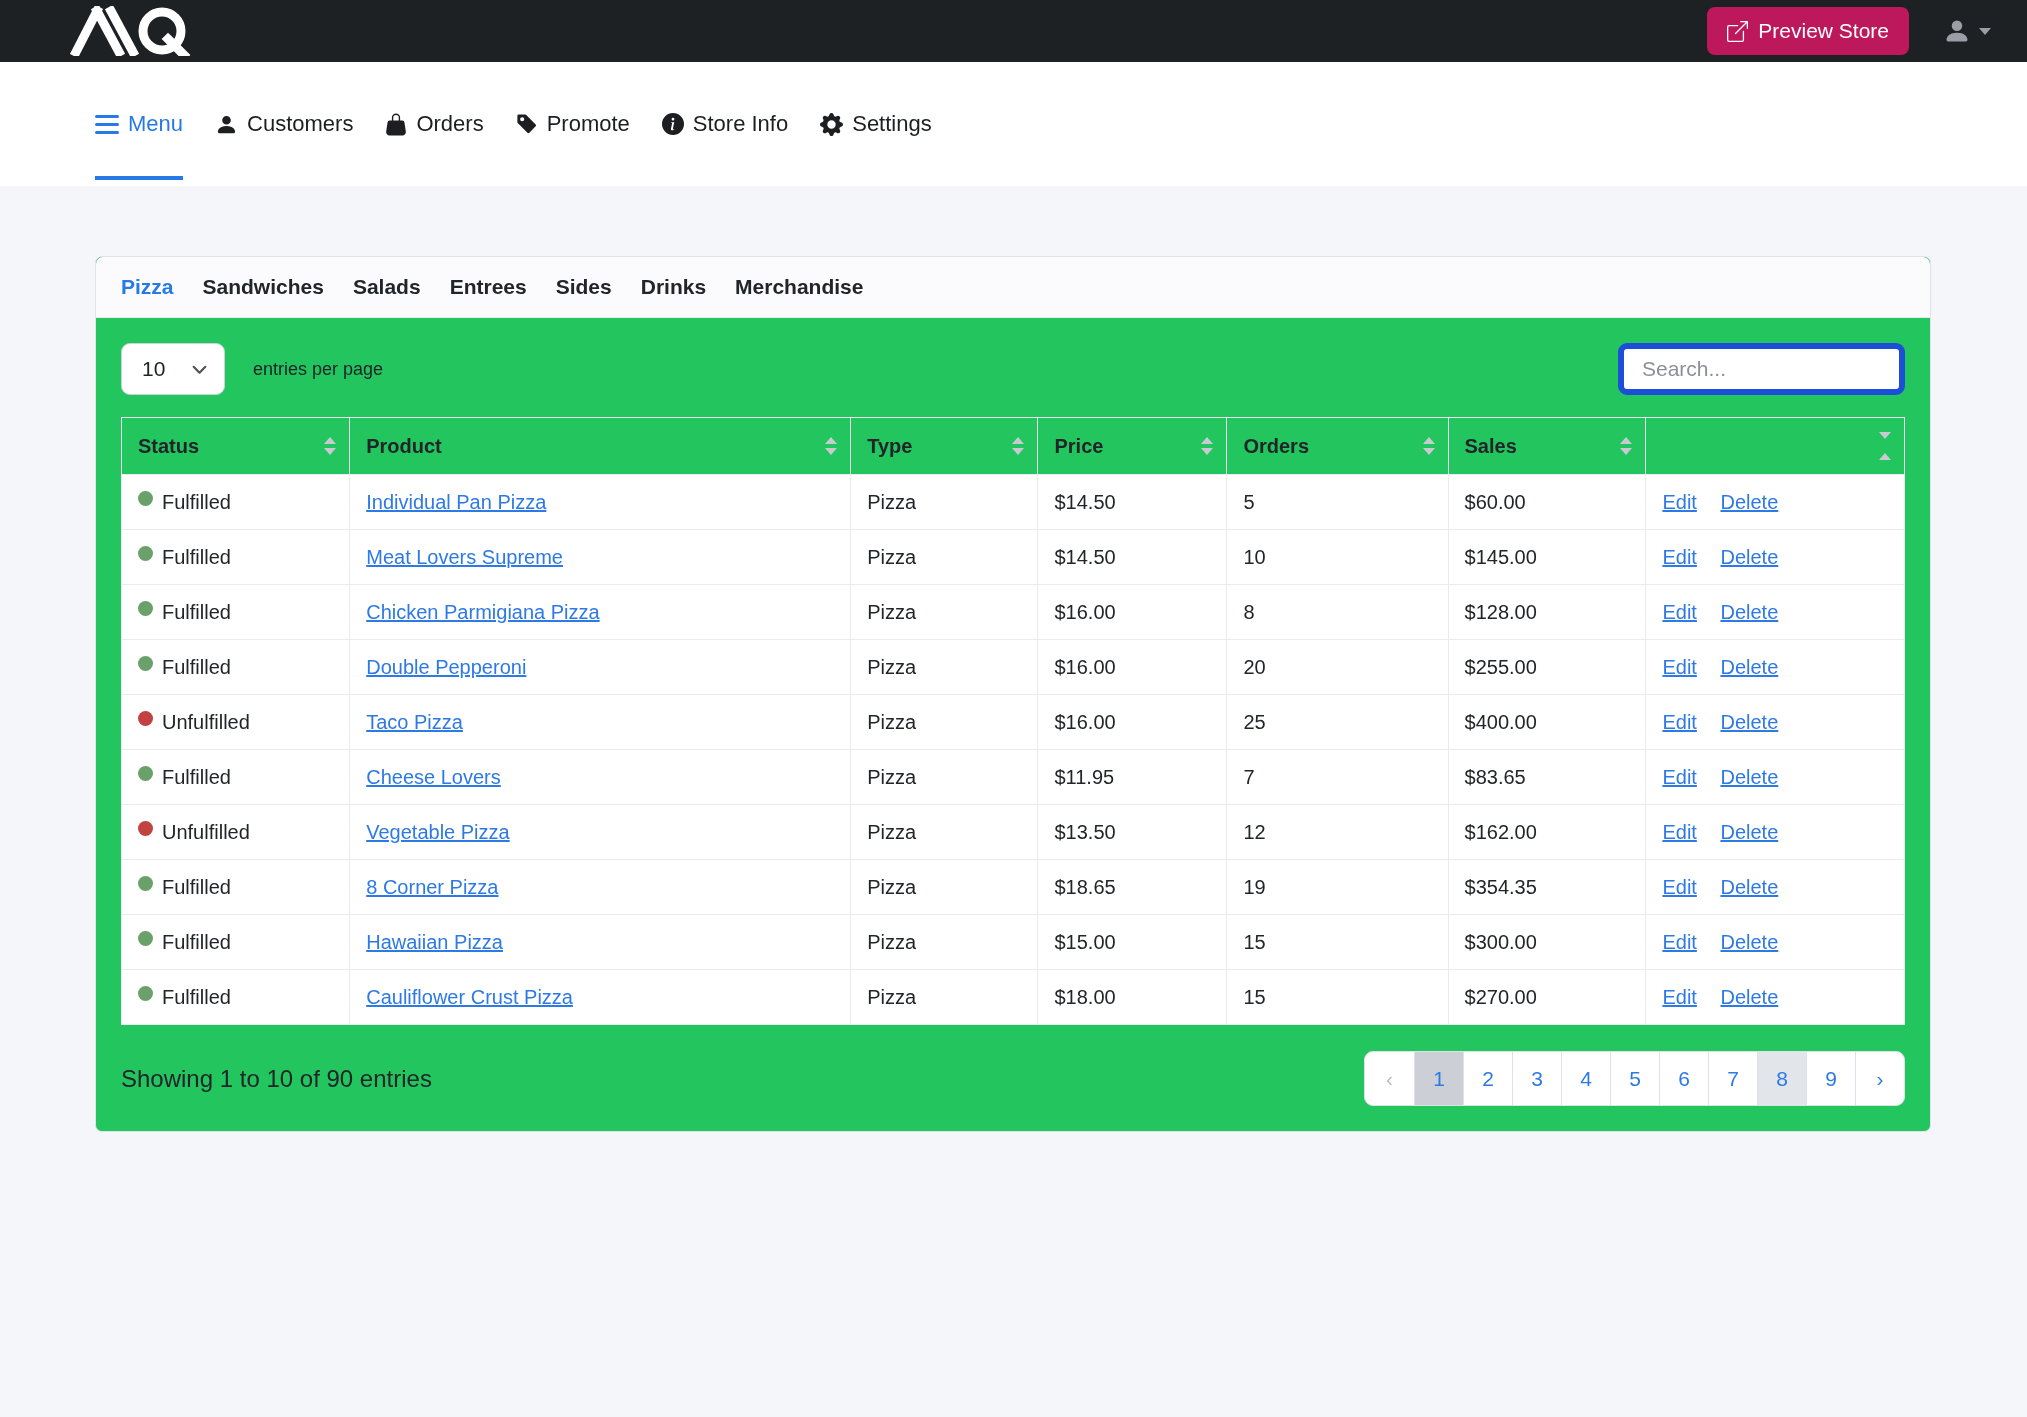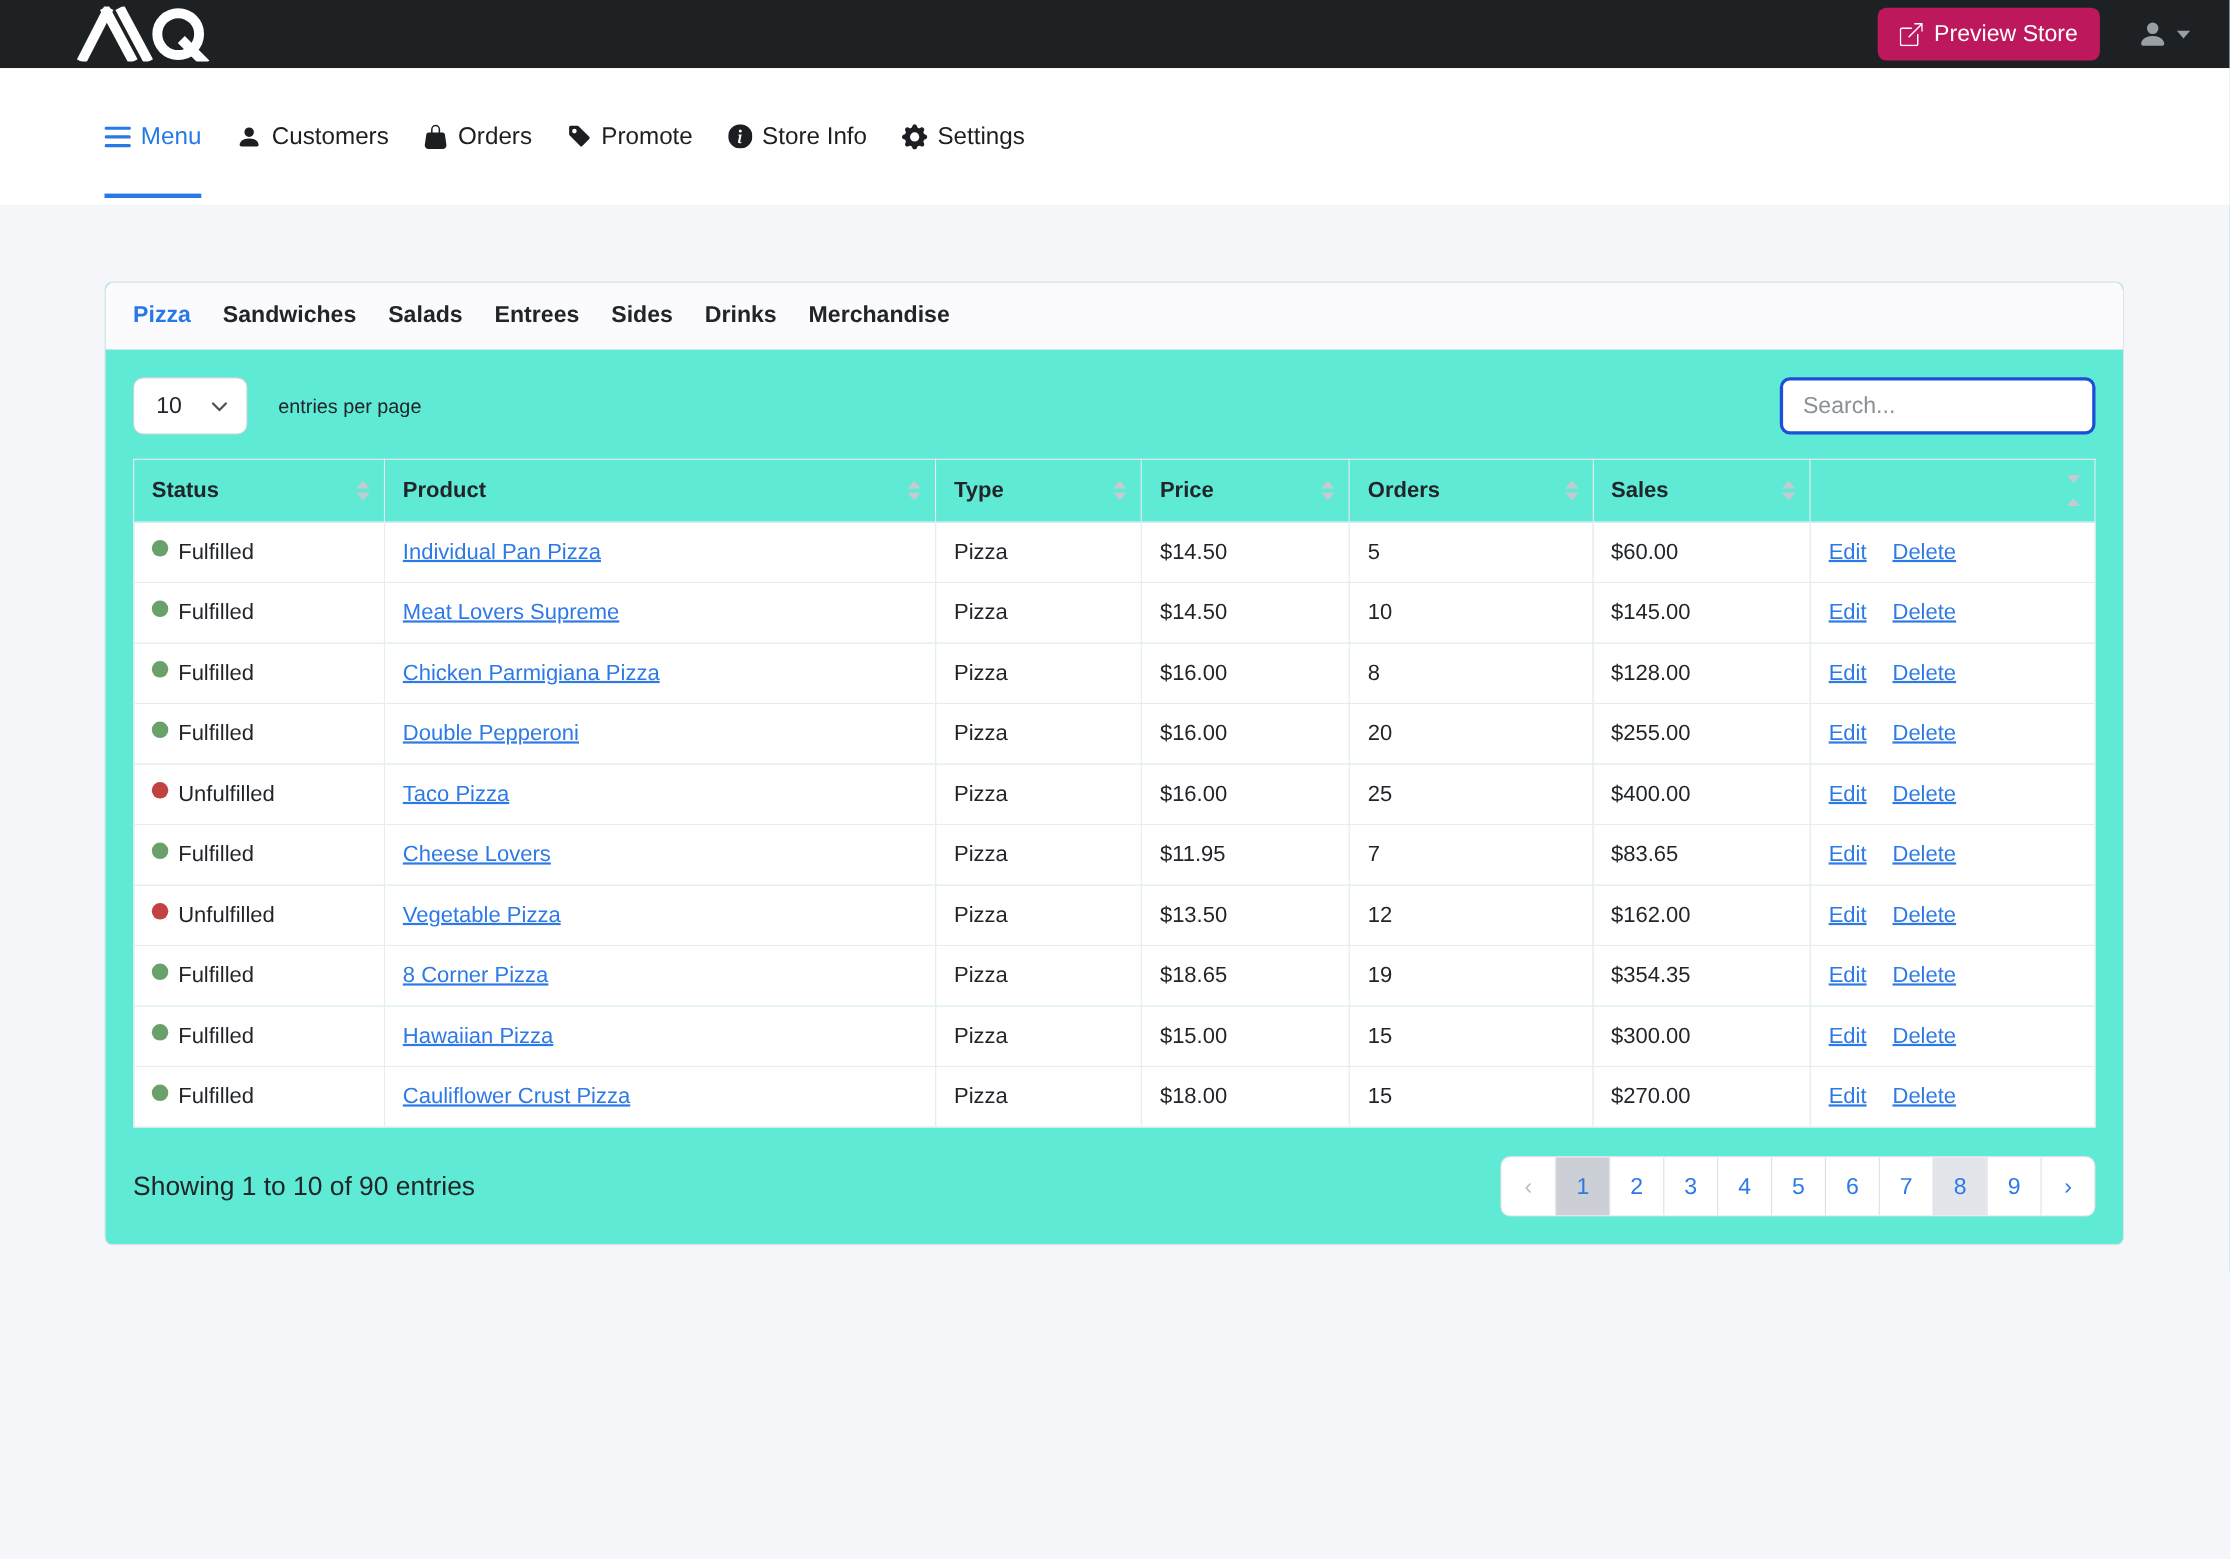--- a/index.html
+++ b/index.html
@@ -39,21 +39,21 @@
   }
   .nav-item .nav-icon { display:flex; align-items:center; color:#1c1e21; }
   .nav-item.active { color:#2779e6; }
   .nav-item.active .nav-icon { color:#2779e6; }
   .nav-item.active::after {
     content:""; position:absolute; left:0; right:0; bottom:6px; height:4px;
     background:#2779e6;
   }
   
   .card {
-    width:1836px; margin:70px auto 0 95px; background:#5eead4;
+    width:1836px; margin:70px auto 0 95px; background:#22c55e;
     border:1px solid #e0e3e8; border-radius:7px;
   }
   .card-header {
     display:flex; align-items:center; gap:29px; padding:18px 25px;
     background:#fbfbfd; border-bottom:1px solid #e7e9ee;
     border-radius:7px 7px 0 0;
   }
   .tab { font-size:21px; font-weight:700; color:#212529; cursor:pointer; }
   .tab.active { color:#2779e6; }
   .card-body { padding:25px; }
@@ -62,21 +62,21 @@
   .select-box {
     display:flex; align-items:center; justify-content:space-between;
     width:104px; height:52px; border:1px solid #cdd2d8; border-radius:9px;
     padding:0 16px 0 20px; cursor:pointer; background:#fff;
   }
   .select-box .val { font-size:21px; color:#212529; }
   .select-box svg { display:block; color:#4c5257; }
   .controls-label { font-size:18px; margin-left:28px; }
   .controls-spacer { flex:1; }
   .search-input {
-    width:287px; height:52px; border:3px solid #1d4ed8; border-radius:9px;
+    width:287px; height:52px; border:6px solid #1d4ed8; border-radius:9px;
     padding:0 18px; font-size:21px; font-family:inherit; color:#212529; outline:none;
   }
   .search-input::placeholder { color:#8a9097; }
   
   table { width:100%; border-collapse:collapse; table-layout:fixed; }
   th, td { border:1px solid #e9ebef; }
   thead th {
     font-size:20px; font-weight:700; text-align:left;
     padding:16px 16px; position:relative; height:57px;
   }

